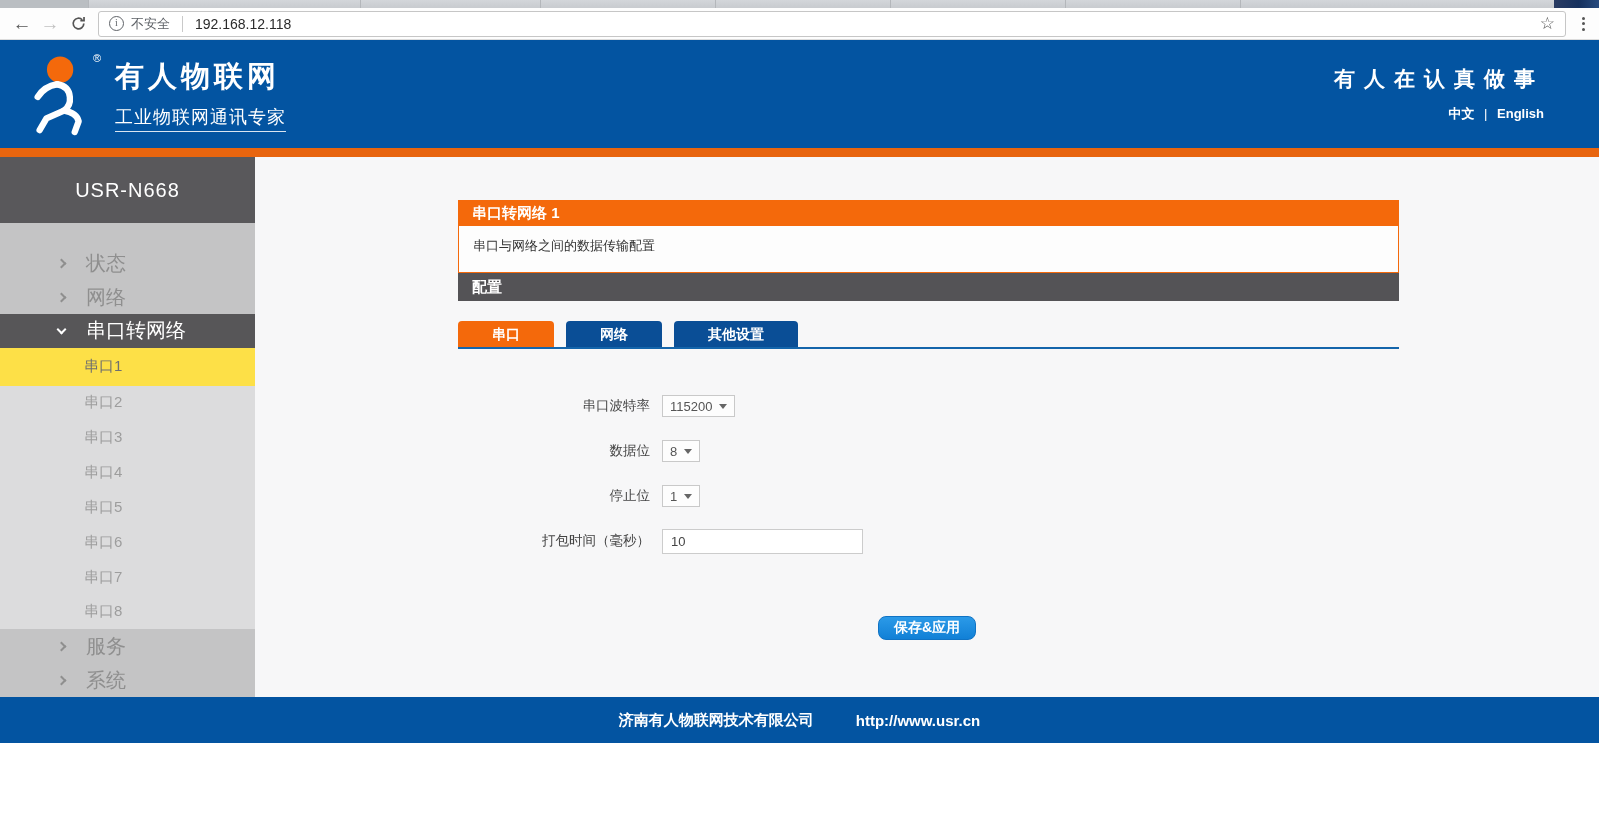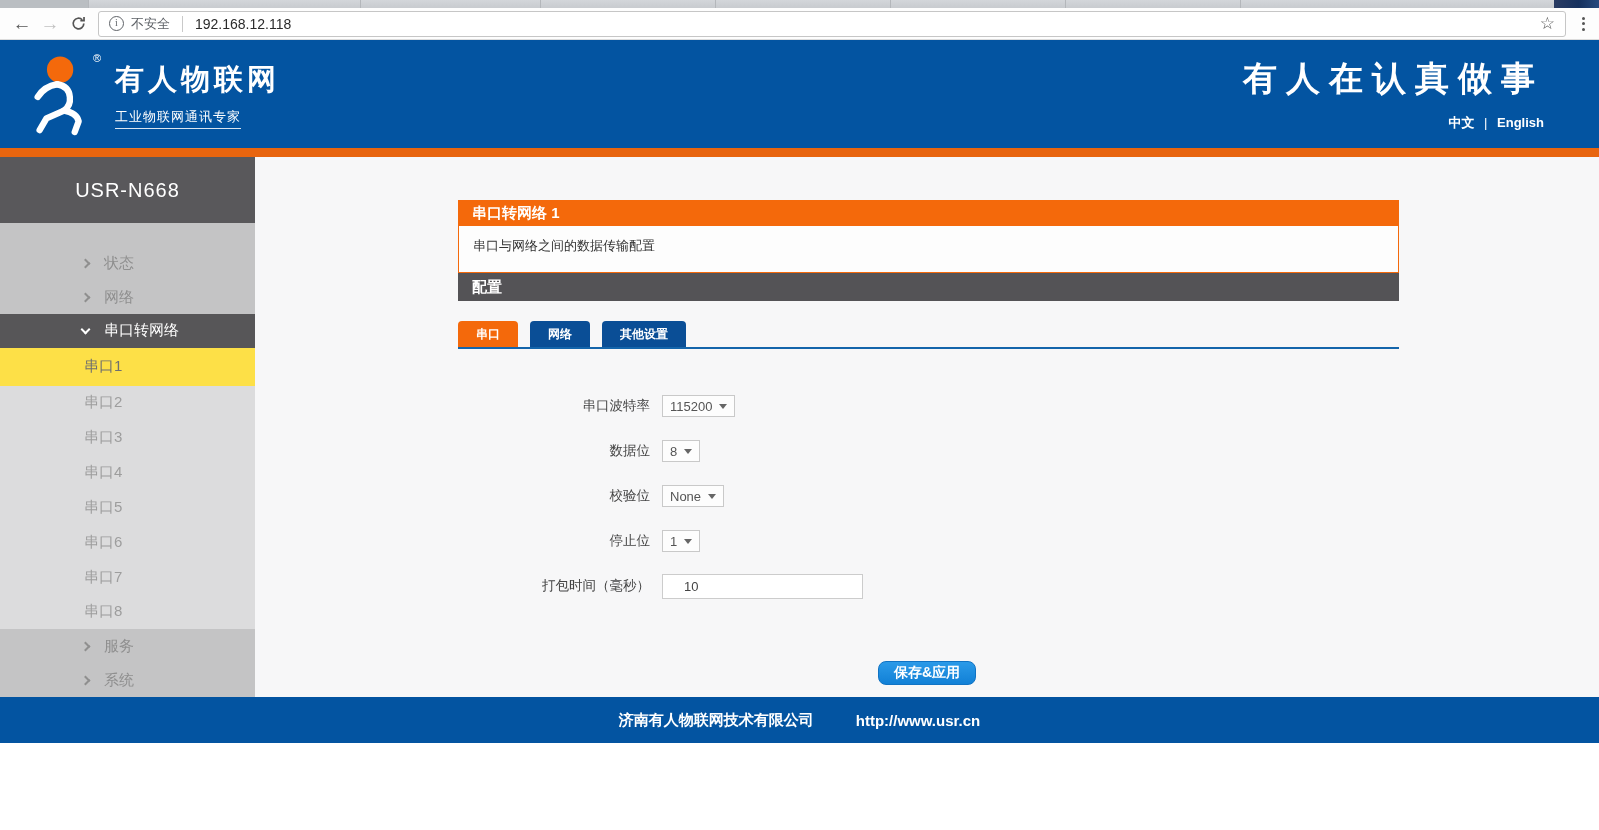--- a/index.html
+++ b/index.html
@@ -31,74 +31,74 @@
   .kebab i { width:3px; height:3px; border-radius:50%; background:#555; }
 
   
   .banner { height:108px; background:#0354a1; display:flex; align-items:center;
     justify-content:space-between; padding:0 55px 0 25px; position:relative; }
   .brand { display:flex; align-items:center; }
   .logo-wrap { position:relative; width:78px; height:84px; }
   .logo-reg { position:absolute; right:2px; top:0; color:#fff; font-size:11px; }
   .brand-text { margin-left:12px; color:#fff; }
   .brand-name { font-size:29px; font-weight:bold; letter-spacing:4px; }
-  .brand-tagline { display:inline-block; font-size:13px; margin-top:8px;
+  .brand-tagline { display:inline-block; font-size:18px; margin-top:8px;
     border-bottom:1px solid rgba(255,255,255,.85); padding-bottom:2px; letter-spacing:1px; }
   .banner-right { text-align:right; color:#fff; }
-  .slogan { font-size:34px; letter-spacing:9px; font-weight:bold; }
+  .slogan { font-size:21px; letter-spacing:9px; font-weight:bold; }
   .lang { margin-top:12px; font-size:13px; font-weight:bold; }
   .lang span.lnk { cursor:pointer; }
   .lang .div { margin:0 6px; font-weight:normal; }
   .orange-rule { height:9px; background:#e8650f; }
 
   
   .pagebody { display:flex; height:540px; }
 
   
   .sidebar { width:255px; background:#c4c4c5; display:flex; flex-direction:column; }
   .side-title { height:66px; background:#59585b; color:#fff; font-size:20px;
     letter-spacing:1px; text-align:center; line-height:66px; }
   .menu-pad { height:24px; }
-  .mi { height:35px; display:flex; align-items:center; padding-left:82px;
-    color:#8f8f8f; font-size:15px; cursor:pointer; }
+  .mi { height:35px; display:flex; align-items:center; padding-left:58px;
+    color:#8f8f8f; font-size:20px; cursor:pointer;gap:6px; }
   .mi .chev { width:22px; display:flex; }
   .chev i { width:7px; height:7px; border-right:2px solid currentColor;
     border-bottom:2px solid currentColor; transform:rotate(-45deg); }
   .mi.active { height:35px; background:#575658; color:#fff; }
   .mi.active .chev i { transform:rotate(45deg); margin-top:-3px; }
   .smi { height:36px; display:flex; align-items:center; padding-left:84px;
     color:#9d9d9d; font-size:15px; background:#dcdcdd; cursor:pointer; }
   .smi.selected { height:39px; background:#fde047; color:#6f6f6f; }
   .side-fill { flex:1; }
 
   
   .content { flex:1; background:#f7f7f8; }
   .content-col { width:941px; margin-left:203px; padding-top:43px; }
   .page-titlebar { height:25px; background:#f4690b; color:#fff; font-weight:bold;
     font-size:15px; line-height:25px; padding-left:14px; }
   .desc-box { border:1px solid #f4690b; background:#fdfdfd; color:#333;
     font-size:13px; padding:11px 14px 17px; }
   .section-bar { height:28px; background:#545356; color:#fff;
     font-weight:bold; font-size:15px; line-height:28px; padding-left:14px; }
   .tabs { margin-top:20px; display:flex; gap:12px; border-bottom:2px solid #1465ab; }
-  .tab { height:26px; line-height:26px; padding:0 18px; border-radius:4px 4px 0 0;
-    background:#0a4e96; color:#fff; font-size:12px; font-weight:bold; cursor:pointer; }
+  .tab { height:26px; line-height:26px; padding:0 34px; border-radius:4px 4px 0 0;
+    background:#0a4e96; color:#fff; font-size:14px; font-weight:bold; cursor:pointer; }
   .tab.active { background:#f4690b; }
 
   .form { margin-top:46px; }
   .frow { display:flex; align-items:center; margin-bottom:23px; height:22px; }
   .flabel { width:192px; text-align:right; font-size:13.5px; color:#444; }
   .fctrl { margin-left:12px; }
   .fakesel { display:inline-flex; align-items:center; gap:7px; height:22px;
     border:1px solid #c9c9c9; background:#fdfdfd; padding:0 7px; font-size:13px;
     color:#555; cursor:pointer; }
   .caret { width:0; height:0; border-left:4px solid transparent;
     border-right:4px solid transparent; border-top:5px solid #666; }
   .txt-input { width:201px; height:25px; border:1px solid #ccc; background:#fff;
-    padding:0 21px; font-size:13px; color:#444; font-family:inherit; }
+    padding:0 8px; font-size:13px; color:#444; font-family:inherit; }
   .save-btn { margin:41px 0 4px 420px; height:24px; padding:0 15px; border:1px solid #1073c4;
     border-radius:8px; background:linear-gradient(#2b9ae8,#1180d6); color:#fff;
     font-size:14px; font-weight:bold; cursor:pointer; font-family:inherit; }
 
   
   .footer { height:46px; background:#0354a1; display:flex; align-items:center;
     justify-content:center; gap:42px; color:#fff; font-size:15px; font-weight:bold; }
   .footer .site { cursor:pointer; }
 </style>
 </head>
@@ -256,27 +256,20 @@
           </div>
         </div>
         <div class="frow">
           <div class="flabel">数据位</div>
           <div class="fctrl fakesel">
             <span>8</span>
             <span class="caret"></span>
           </div>
         </div>
         <div class="frow">
-          <div class="flabel">校验位</div>
-          <div class="fctrl fakesel">
-            <span>None</span>
-            <span class="caret"></span>
-          </div>
-        </div>
-        <div class="frow">
           <div class="flabel">停止位</div>
           <div class="fctrl fakesel">
             <span>1</span>
             <span class="caret"></span>
           </div>
         </div>
         <div class="frow">
           <div class="flabel">打包时间（毫秒）</div>
           <input class="fctrl txt-input" value="10" style="">
         </div>

